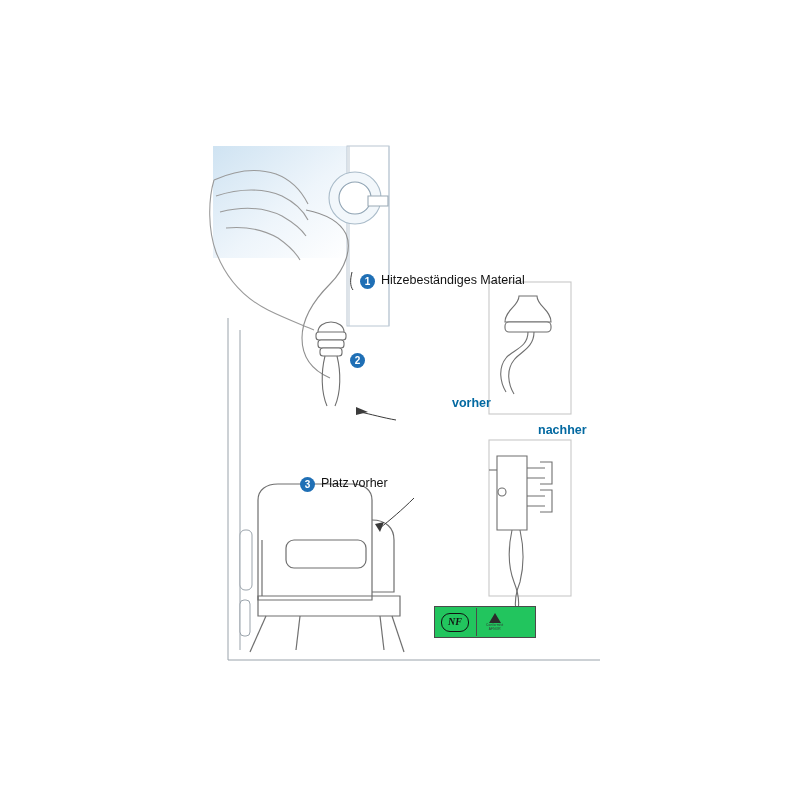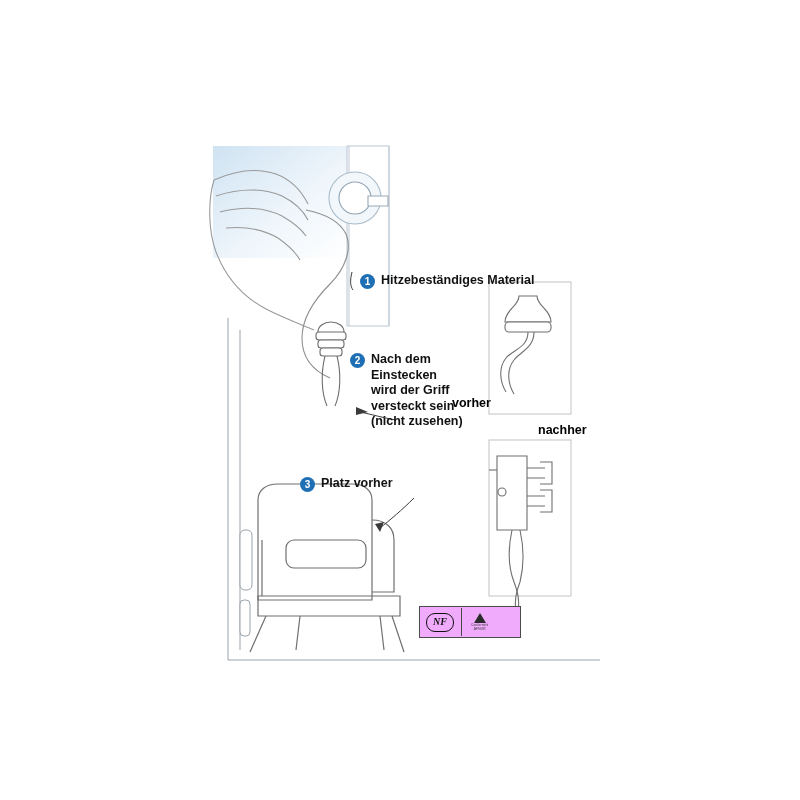--- a/index.html
+++ b/index.html
@@ -41,41 +41,41 @@
     color: #ffffff;
     font-size: 10px;
     line-height: 15px;
     text-align: center;
     font-weight: bold;
     font-family: "Liberation Sans", sans-serif;
     margin-top: 1px;
   }
   .ctext {
     font-size: 12.5px;
-    font-weight: bold;
+    font-weight: normal;
     color: #111111;
     line-height: 15.5px;
     white-space: pre-line;
     font-family: "Liberation Sans", sans-serif;
   }
   .blue-label {
     position: absolute;
     font-size: 12.5px;
     font-weight: bold;
-    color: #000000;
+    color: #0369a1;
     font-family: "Liberation Sans", sans-serif;
   }
   #logo-box {
     position: absolute;
-    left: 419px;
+    left: 434px;
     top: 606px;
     width: 100px;
     height: 30px;
     border: 1px solid #4a4a4a;
-    background: #f0abfc;
+    background: #22c55e;
     display: flex;
     align-items: center;
   }
   .nf-mark {
     margin-left: 6px;
     width: 26px;
     height: 17px;
     border: 1.4px solid #111111;
     border-radius: 9px/9px;
     font-size: 10px;
@@ -214,25 +214,20 @@
     </g>
   </svg>
 
   <div class="callout" style="left:360px; top:273px;">
     <div class="badge">1</div>
     <div class="ctext">Hitzebeständiges Material</div>
   </div>
 
   <div class="callout" style="left:350px; top:352px;">
     <div class="badge">2</div>
-    <div class="ctext">Nach dem
-Einstecken
-wird der Griff
-versteckt sein
-(nicht zusehen)</div>
   </div>
 
   <div class="callout" style="left:300px; top:476px;">
     <div class="badge">3</div>
     <div class="ctext">Platz vorher</div>
   </div>
 
   <div class="blue-label" style="left:452px; top:396px;">vorher</div>
   <div class="blue-label" style="left:492px; top:423px;margin-left:46px;">nachher</div>
 

